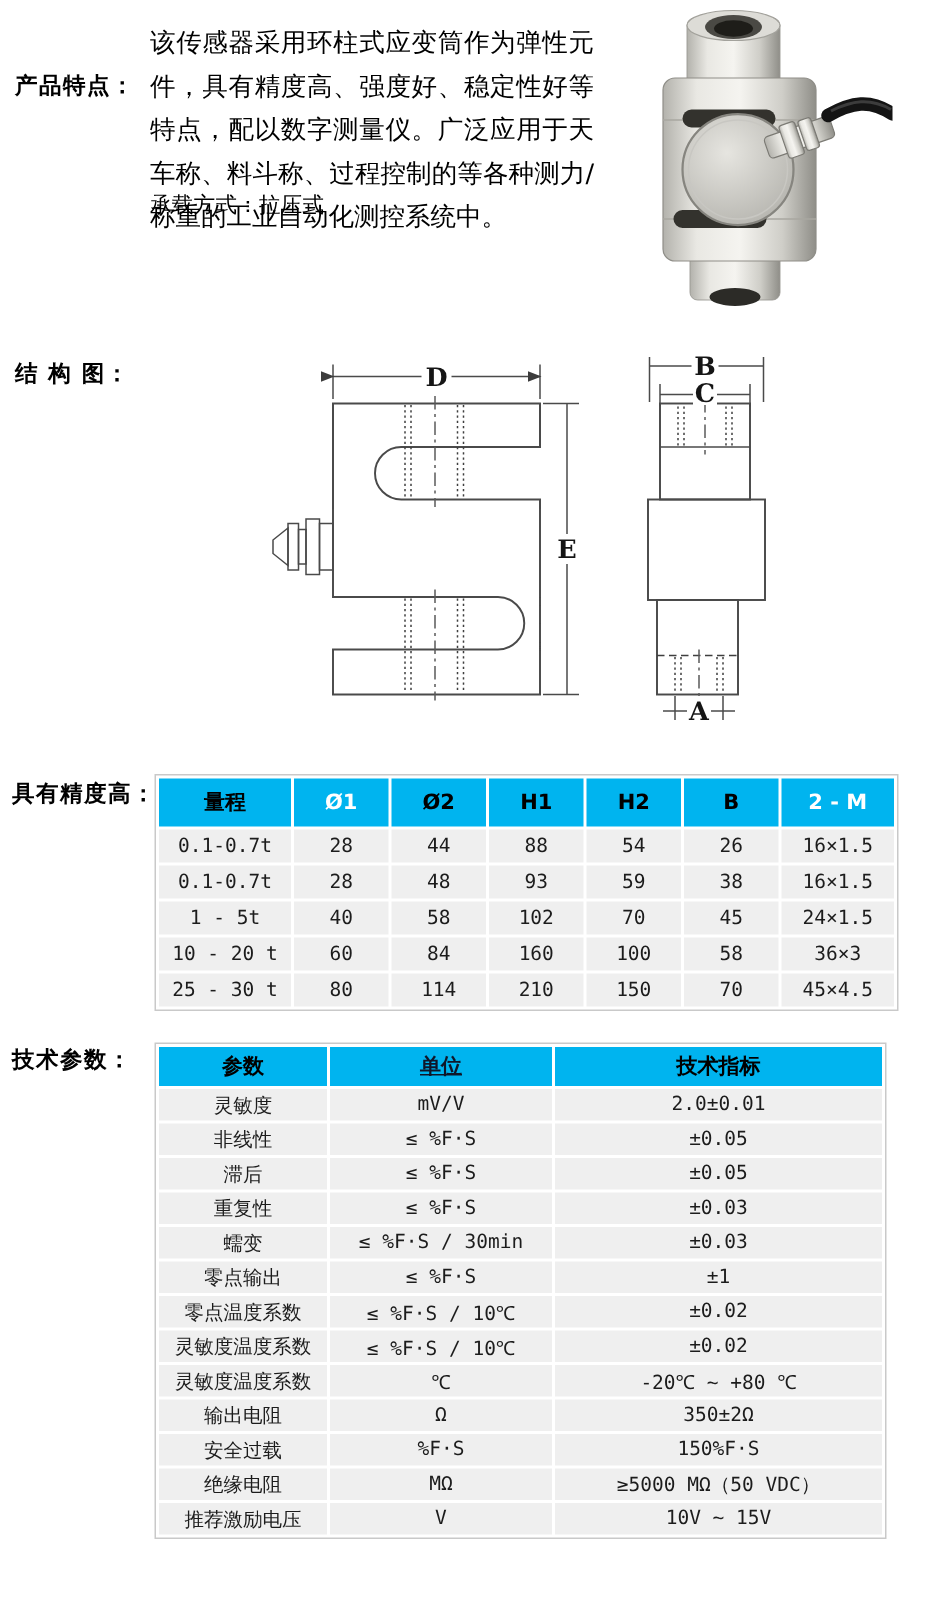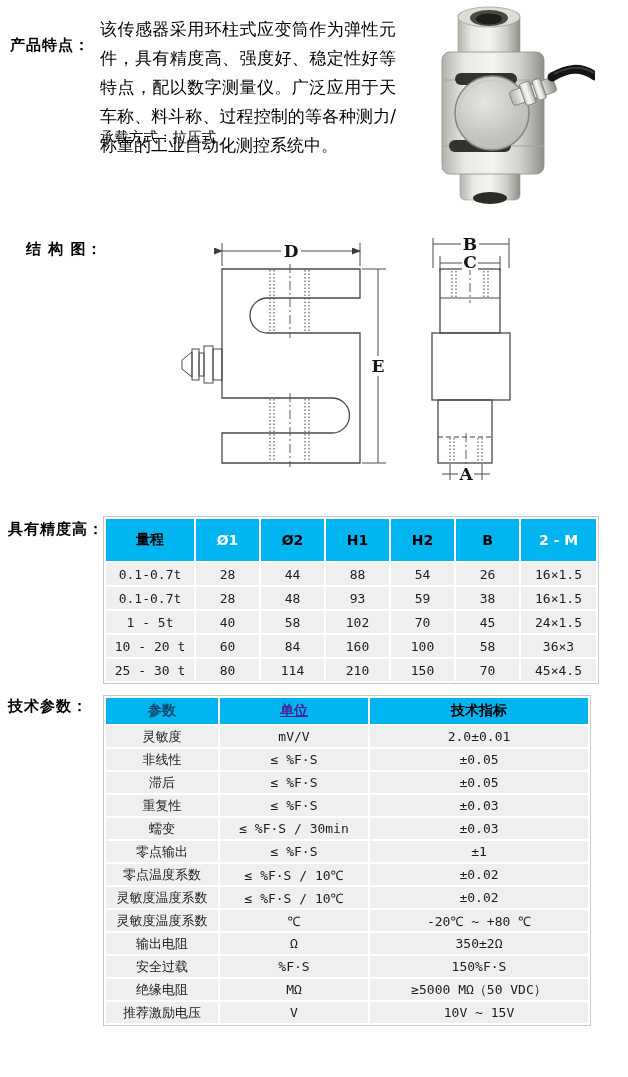--- a/index.html
+++ b/index.html
@@ -8,38 +8,38 @@
     --table-row-bg:#efefef;
     --table-border:#c9c9c9;
     --text:#111111;
   }
   *{margin:0;padding:0;box-sizing:border-box;}
   html,body{background:#fff;}
   body{font-family:"DejaVu Sans","Liberation Sans",sans-serif;color:var(--text);}
   .page{position:relative;width:628px;height:1077px;background:var(--page-bg);overflow:hidden;}
 
   .section-label{position:absolute;font-size:15px;font-weight:bold;letter-spacing:1px;color:#000;}
-  .lbl-features{left:10px;top:36px;text-align:center;}
-  .lbl-structure{left:26px;top:240px;}
+  .lbl-features{left:10px;top:48px;text-align:center;}
+  .lbl-structure{left:10px;top:240px;}
   .lbl-dims{left:8px;top:520px;}
   .lbl-params{left:8px;top:697px;}
 
   .feature-text{position:absolute;left:100px;top:15px;width:296px;font-size:17px;line-height:29px;color:#000;text-align:justify;}
   .load-mode{position:absolute;left:100px;top:123px;font-size:14.5px;line-height:29px;color:#000;}
 
   .photo-box{position:absolute;left:398px;top:4px;width:197px;height:201px;}
   .diagram-box{position:absolute;left:180px;top:230px;width:345px;height:258px;}
 
   .table-wrap{position:absolute;left:103px;width:478px;}
   .tw-dims{top:516px;}
   .tw-params{top:695px;}
   table.spec{width:478px;border-collapse:separate;border-spacing:2px;background:#fff;border:1px solid var(--table-border);table-layout:fixed;}
   table.spec th{background:var(--table-header-bg);font-size:14px;font-weight:bold;text-align:center;vertical-align:middle;}
   table.spec td{background:var(--table-row-bg);font-family:"DejaVu Sans Mono","Liberation Mono",monospace;font-size:13px;color:#1c1c1c;text-align:center;vertical-align:middle;}
-  table.dims th{height:42px;}
+  table.dims th{height:32px;}
   table.dims td{height:22px;}
   table.params th{height:26px;}
   table.params td{height:21px;}
 
   svg text.dim{font-family:"DejaVu Serif","Liberation Serif",serif;font-weight:bold;font-size:17px;fill:#151515;}
   .draw{stroke:#4a4a4a;fill:none;stroke-width:1.3;}
   .thin{stroke:#4a4a4a;fill:none;stroke-width:1;}
   .dotl{stroke:#3f3f3f;fill:none;stroke-width:1;stroke-dasharray:1.5,2;}
   .cenl{stroke:#5a5a5a;fill:none;stroke-width:1;stroke-dasharray:9,3,2,3;}
   .dashl{stroke:#3f3f3f;fill:none;stroke-width:1;stroke-dasharray:5,3;}
@@ -252,22 +252,22 @@
   <div class="section-label lbl-params">技术参数：</div>
   <div class="table-wrap tw-params">
     <table class="spec params">
       <colgroup>
         <col style="width:112px">
           <col style="width:148px">
           <col style="width:218px">
       </colgroup>
       <thead>
         <tr>
-            <th style="color: #0c4a6e;">参数</th>
-            <th style="color: #4c1d95; text-decoration: underline;">单位</th>
+            <th style="color: #000000;">参数</th>
+            <th style="color: #0f172a; text-decoration: underline;">单位</th>
             <th style="color: rgb(0, 0, 0);">技术指标</th>
           </tr>
       </thead>
       <tbody>
           <tr>
             <td>灵敏度</td>
             <td>mV/V</td>
             <td>2.0±0.01</td>
           </tr>
           <tr>

